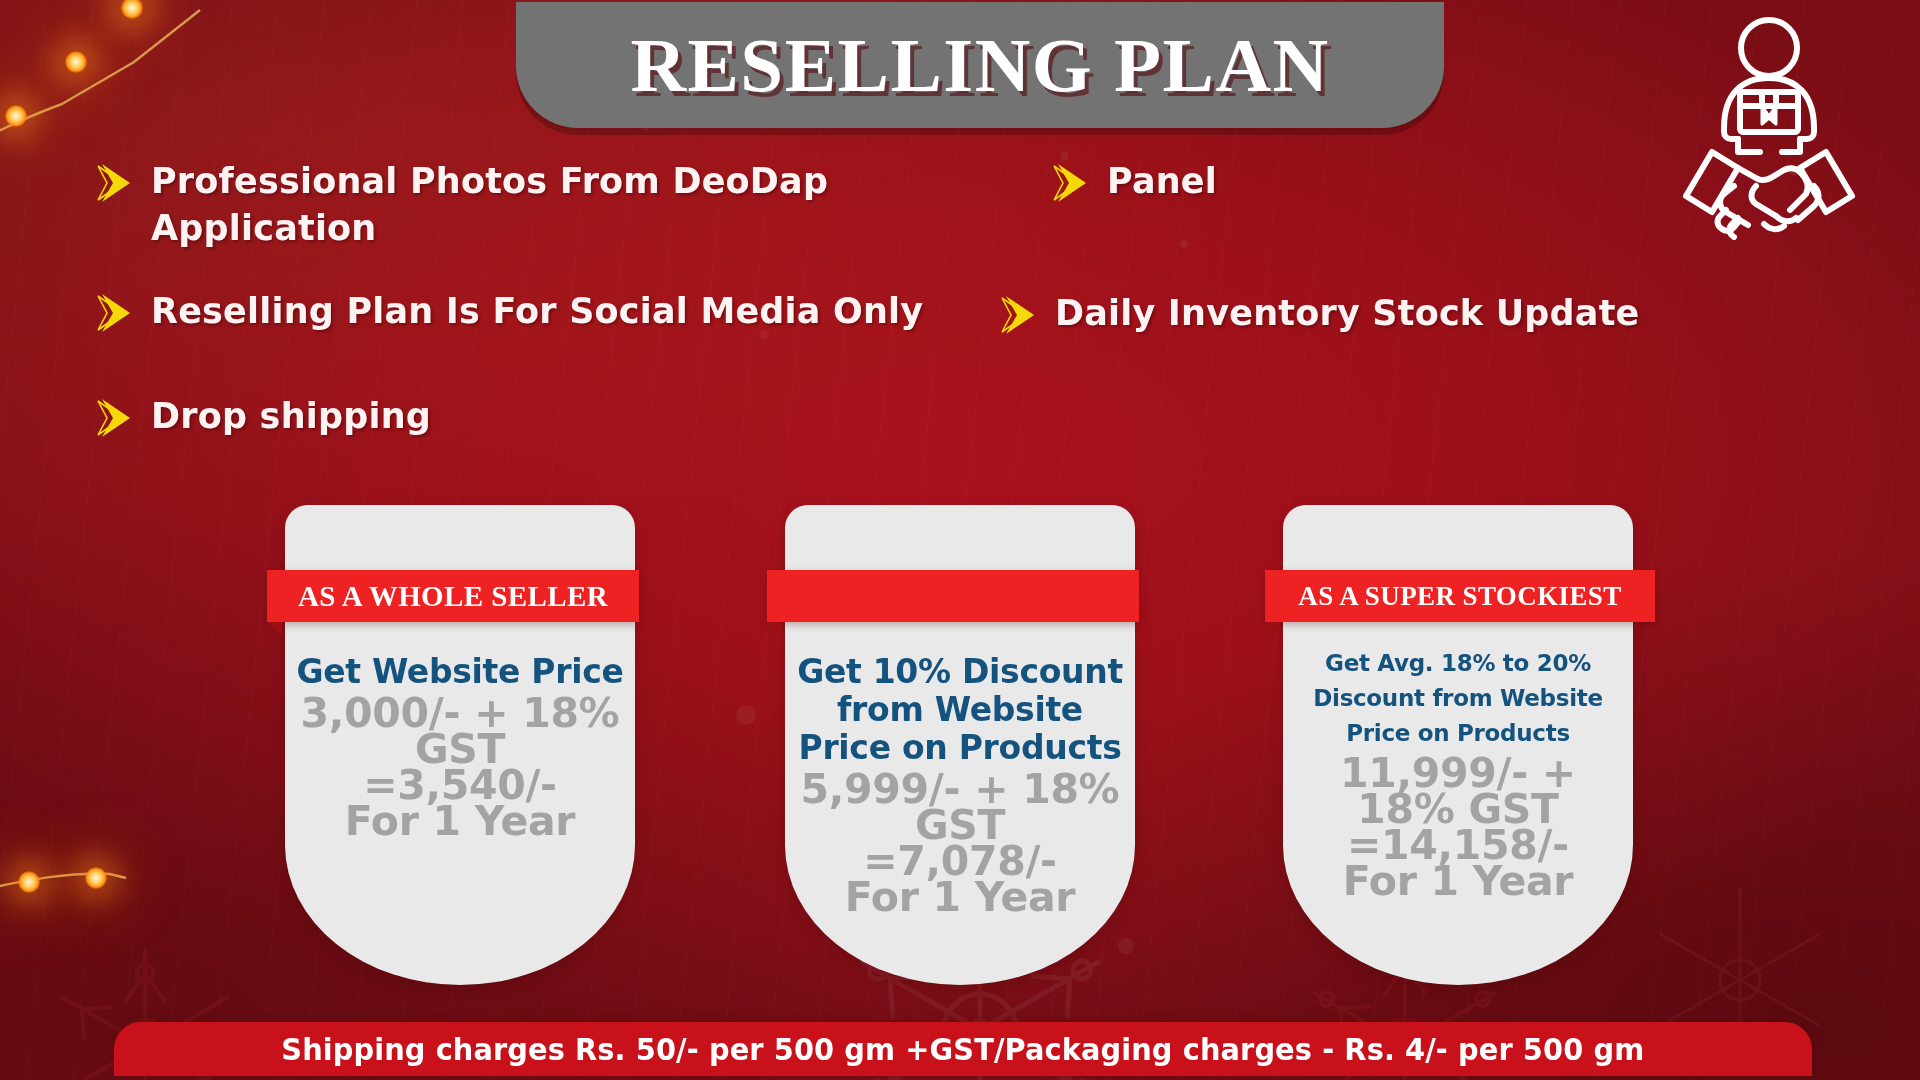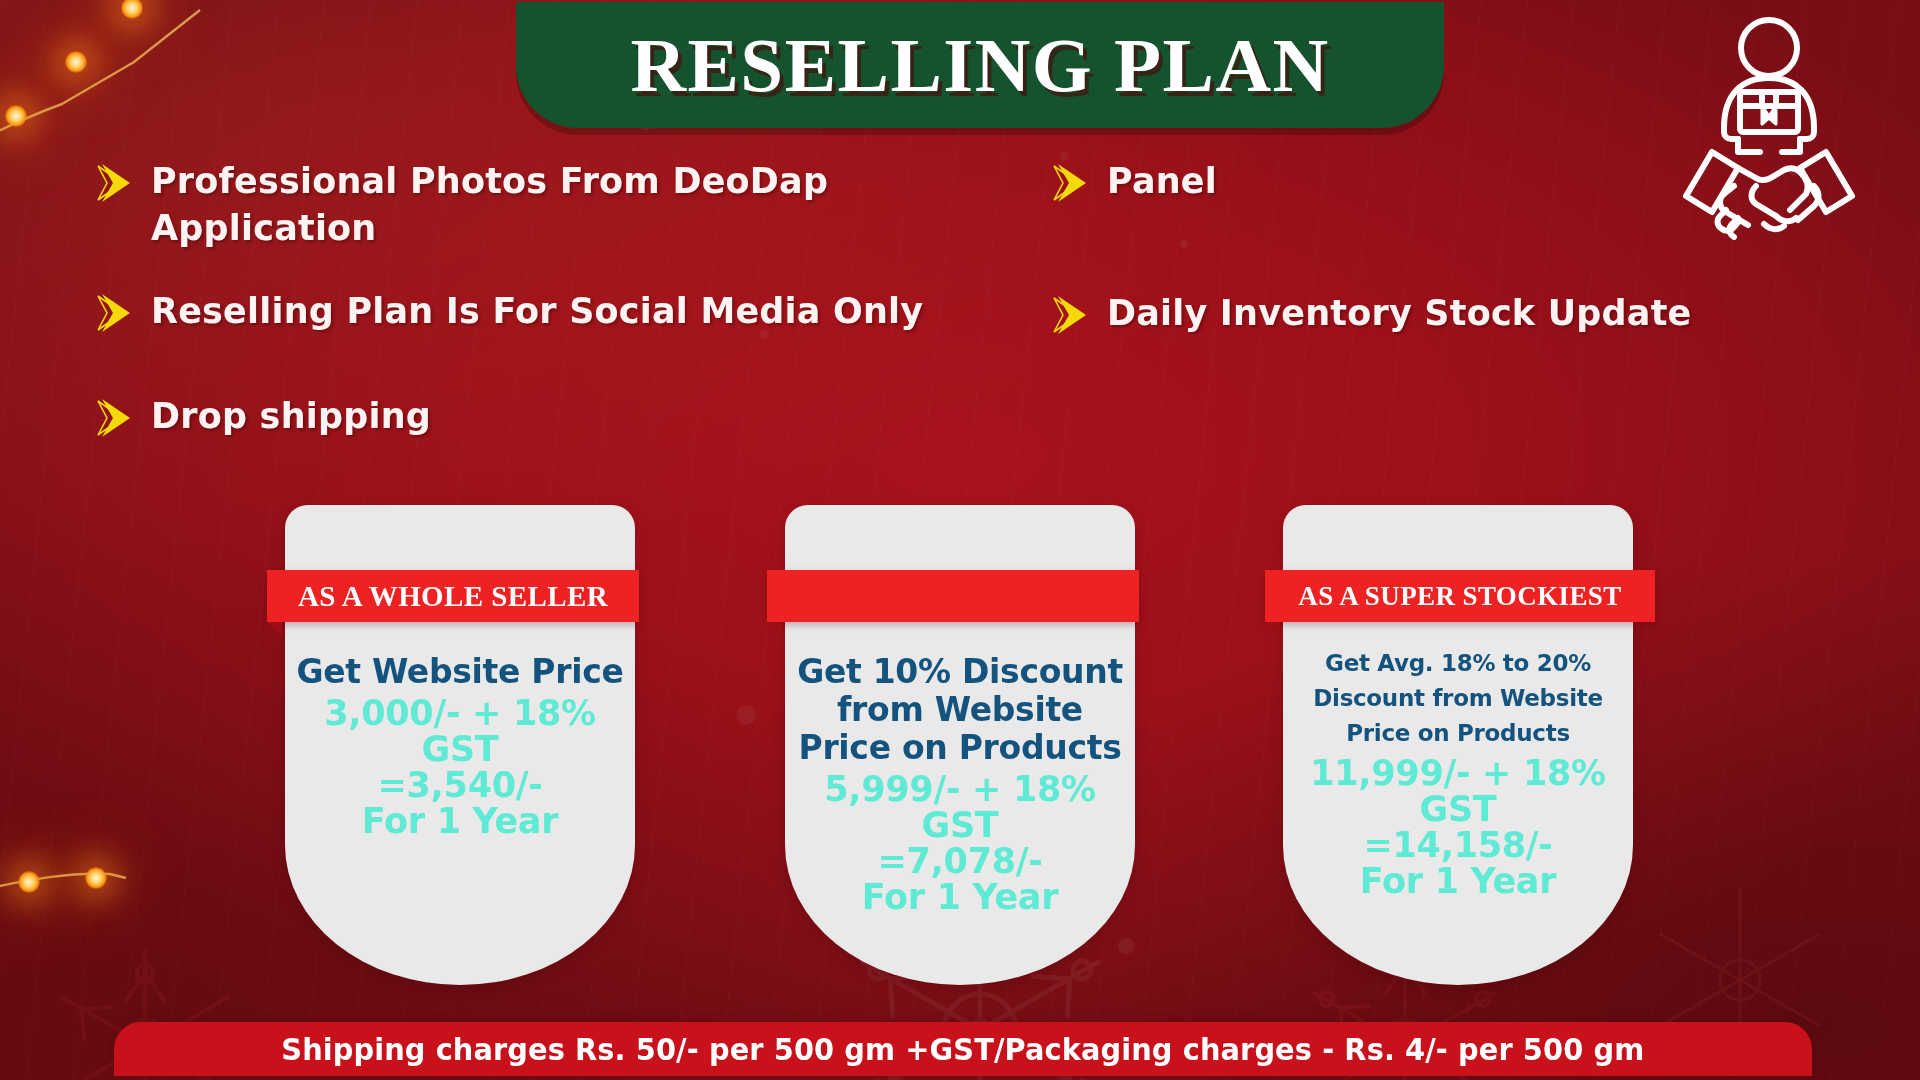--- a/index.html
+++ b/index.html
@@ -37,21 +37,21 @@
   .bulb{
     position:absolute; width:22px; height:22px; border-radius:50%;
     background:radial-gradient(circle, #fff7e0 0%, #ffd36a 32%, #ff9b18 56%, rgba(255,110,0,.45) 74%, rgba(255,90,0,0) 100%);
     transform:translate(-50%,-50%);
     box-shadow:0 0 26px 14px rgba(255,150,30,.35), 0 0 60px 26px rgba(255,110,10,.16);
   }
 
   
   #title-bar{
     position:absolute; left:516px; top:2px; width:928px; height:126px;
-    background:#14532d; border-radius:0 0 62px 62px;
+    background:#737373; border-radius:0 0 62px 62px;
     box-shadow:0 7px 0 rgba(0,0,0,.22);
     display:flex; align-items:center; justify-content:center; z-index:4;
   }
   #title-text{
     font-family:"Liberation Serif", "DejaVu Serif", serif;
     font-weight:bold; font-size:77px; color:#ffffff; letter-spacing:1.5px;
     text-shadow:4px 5px 0 rgba(80,0,4,.55);
     white-space:nowrap;
   }
 
@@ -92,21 +92,21 @@
   .card-content{
     position:absolute; left:0; width:100%;
     text-align:center; padding:0 8px;margin-top:8px;
   }
   .c-head{
     font-family:"DejaVu Sans", sans-serif;
     font-weight:bold; color:#15537f; font-size:33px; line-height:38px; letter-spacing:-.3px;
   }
   .c-price{
     font-family:"DejaVu Sans", sans-serif;
-    font-weight:bold; color:#5eead4; font-size:35px; line-height:36px; letter-spacing:-.3px;
+    font-weight:bold; color:#a3a3a3; font-size:41px; line-height:36px; letter-spacing:-.3px;
     margin-top:4px;
   }
 
   
   #footer-bar{
     position:absolute; left:114px; top:1022px; width:1698px; height:54px;
     background:#c9111b; border-radius:27px 27px 0 0;
     display:flex; align-items:center; justify-content:center; z-index:5;
     box-shadow:0 -3px 8px rgba(60,0,5,.18);
   }
@@ -267,21 +267,21 @@
   <div class="bullet" style="left:1052px; top:18px; width:440px;">
     <span class="chev">
       <svg width="46" height="44" viewBox="0 0 46 44">
           <path d="M6 3 L34 22 L6 41 L17 22 Z" fill="#f5d80a"></path>
           <path d="M2 5 L26 22 L2 39 L11 22 Z" fill="none" stroke="#f5d80a" stroke-width="1.6"></path>
         </svg>
     </span>
     <span class="bl-text">Panel</span>
   </div>
 
-  <div class="bullet" style="left:1052px; top:150px; width:680px;">
+  <div class="bullet" style="left:1000px; top:150px; width:680px;">
     <span class="chev">
       <svg width="46" height="44" viewBox="0 0 46 44">
           <path d="M6 3 L34 22 L6 41 L17 22 Z" fill="#f5d80a"></path>
           <path d="M2 5 L26 22 L2 39 L11 22 Z" fill="none" stroke="#f5d80a" stroke-width="1.6"></path>
         </svg>
     </span>
     <span class="bl-text">Daily Inventory Stock Update</span>
   </div>
 </div>
 

